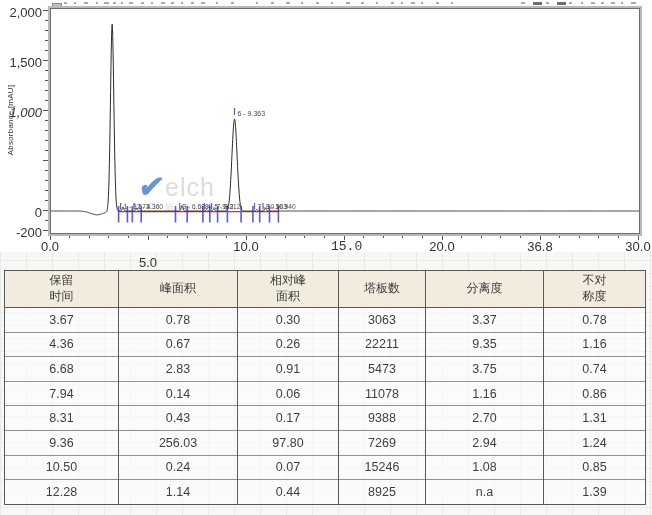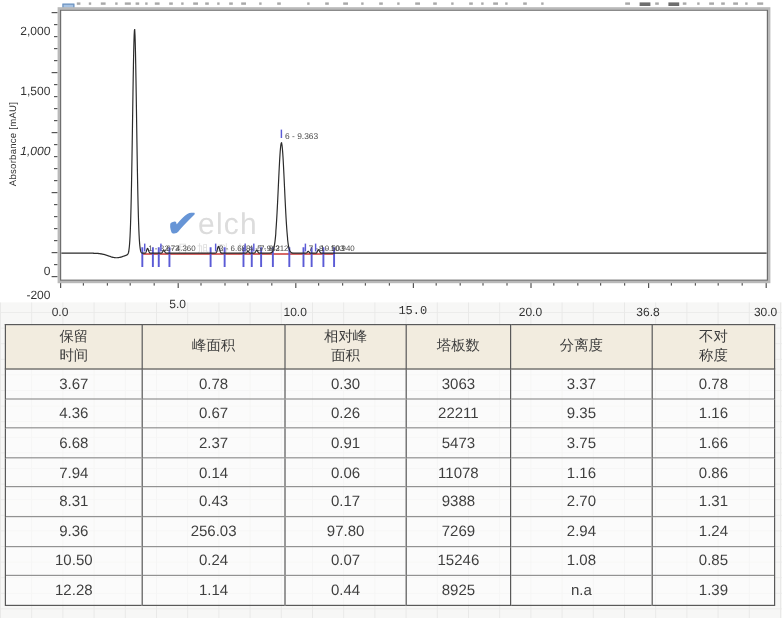--- a/index.html
+++ b/index.html
@@ -16,21 +16,21 @@
   .chart-panel{position:absolute;left:0;top:0;width:652px;height:252px;background:#ffffff;}
   .plot{
     position:absolute;left:50px;top:8px;width:588px;height:224px;background:#fff;
     border:1px solid #6e6e6e;box-shadow:0 0 0 2px #b9b9b9;
   }
   .y-title{
     position:absolute;left:-100px;top:114px;width:224px;height:12px;text-align:center;
     transform:rotate(-90deg);font-size:8px;color:#333;letter-spacing:.2px;
   }
   .tick{position:absolute;background:#555;}
-  .tick-label{position:absolute;font-size:10px;color:#333;margin-top:16px;}
+  .tick-label{position:absolute;font-size:13px;color:#333;}
   .ylab{width:42px;left:0;text-align:right;}
   .xlab{width:26px;text-align:center;}
   .trace-svg{position:absolute;left:0;top:0;width:588px;height:224px;}
   
   .watermark{position:absolute;left:88px;top:166px;width:140px;height:44px;pointer-events:none;}
   .wm-check{position:absolute;left:0;top:-6px;font-size:30px;color:#4d83cf;opacity:.85;font-weight:bold;transform:skewX(-8deg);}
   .wm-text{position:absolute;left:26px;top:-2px;font-size:25px;color:#dcdcdc;letter-spacing:1px;}
   .wm-sub{position:absolute;left:8px;top:26px;font-size:10px;color:#dedede;letter-spacing:7px;white-space:nowrap;}
   
   .frag{position:absolute;top:2px;height:2px;background:#a9a9a9;}
@@ -131,21 +131,21 @@
         <div class="tick" style="left: 45px; width: 3px; height: 1px; top: 89.5px;"></div>
         <div class="tick" style="left: 45px; width: 3px; height: 1px; top: 79.5px;"></div>
         <div class="tick" style="left: 45px; width: 3px; height: 1px; top: 69.5px;"></div>
         <div class="tick" style="left: 45px; width: 3px; height: 1px; top: 49.5px;"></div>
         <div class="tick" style="left: 45px; width: 3px; height: 1px; top: 39.5px;"></div>
         <div class="tick" style="left: 45px; width: 3px; height: 1px; top: 29.5px;"></div>
         <div class="tick" style="left: 45px; width: 3px; height: 1px; top: 19.5px;"></div>
         <div class="tick" style="left: 49.5px; width: 1px; height: 5px; top: 235px;"></div>
         <div class="tick-label xlab" style="left: 37px; top: 239px;">0.0</div>
         <div class="tick" style="left: 147.5px; width: 1px; height: 5px; top: 235px;"></div>
-        <div class="tick-label xlab" style="left: 135px; top: 233px;">5.0</div>
+        <div class="tick-label xlab" style="left: 135px; top: 255px;">5.0</div>
         <div class="tick" style="left: 245.5px; width: 1px; height: 5px; top: 235px;"></div>
         <div class="tick-label xlab" style="left: 233px; top: 239px;">10.0</div>
         <div class="tick" style="left: 343.5px; width: 1px; height: 5px; top: 235px;"></div>
         <div class="tick-label xlab" style="left: 331px; top: 239px; font-family: Liberation Mono, monospace;">15.0</div>
         <div class="tick" style="left: 441.5px; width: 1px; height: 5px; top: 235px;"></div>
         <div class="tick-label xlab" style="left: 429px; top: 239px;">20.0</div>
         <div class="tick" style="left: 539.5px; width: 1px; height: 5px; top: 235px;"></div>
         <div class="tick-label xlab" style="left: 527px; top: 239px;">36.8</div>
         <div class="tick" style="left: 637.5px; width: 1px; height: 5px; top: 235px;"></div>
         <div class="tick-label xlab" style="left: 625px; top: 239px;">30.0</div>
@@ -253,25 +253,25 @@
         <tr>
           <td>4.36</td>
           <td>0.67</td>
           <td>0.26</td>
           <td>22211</td>
           <td>9.35</td>
           <td>1.16</td>
         </tr>
         <tr>
           <td>6.68</td>
-          <td>2.37</td>
+          <td>2.83</td>
           <td>0.91</td>
           <td>5473</td>
           <td>3.75</td>
-          <td>1.66</td>
+          <td>0.74</td>
         </tr>
         <tr>
           <td>7.94</td>
           <td>0.14</td>
           <td>0.06</td>
           <td>11078</td>
           <td>1.16</td>
           <td>0.86</td>
         </tr>
         <tr>

